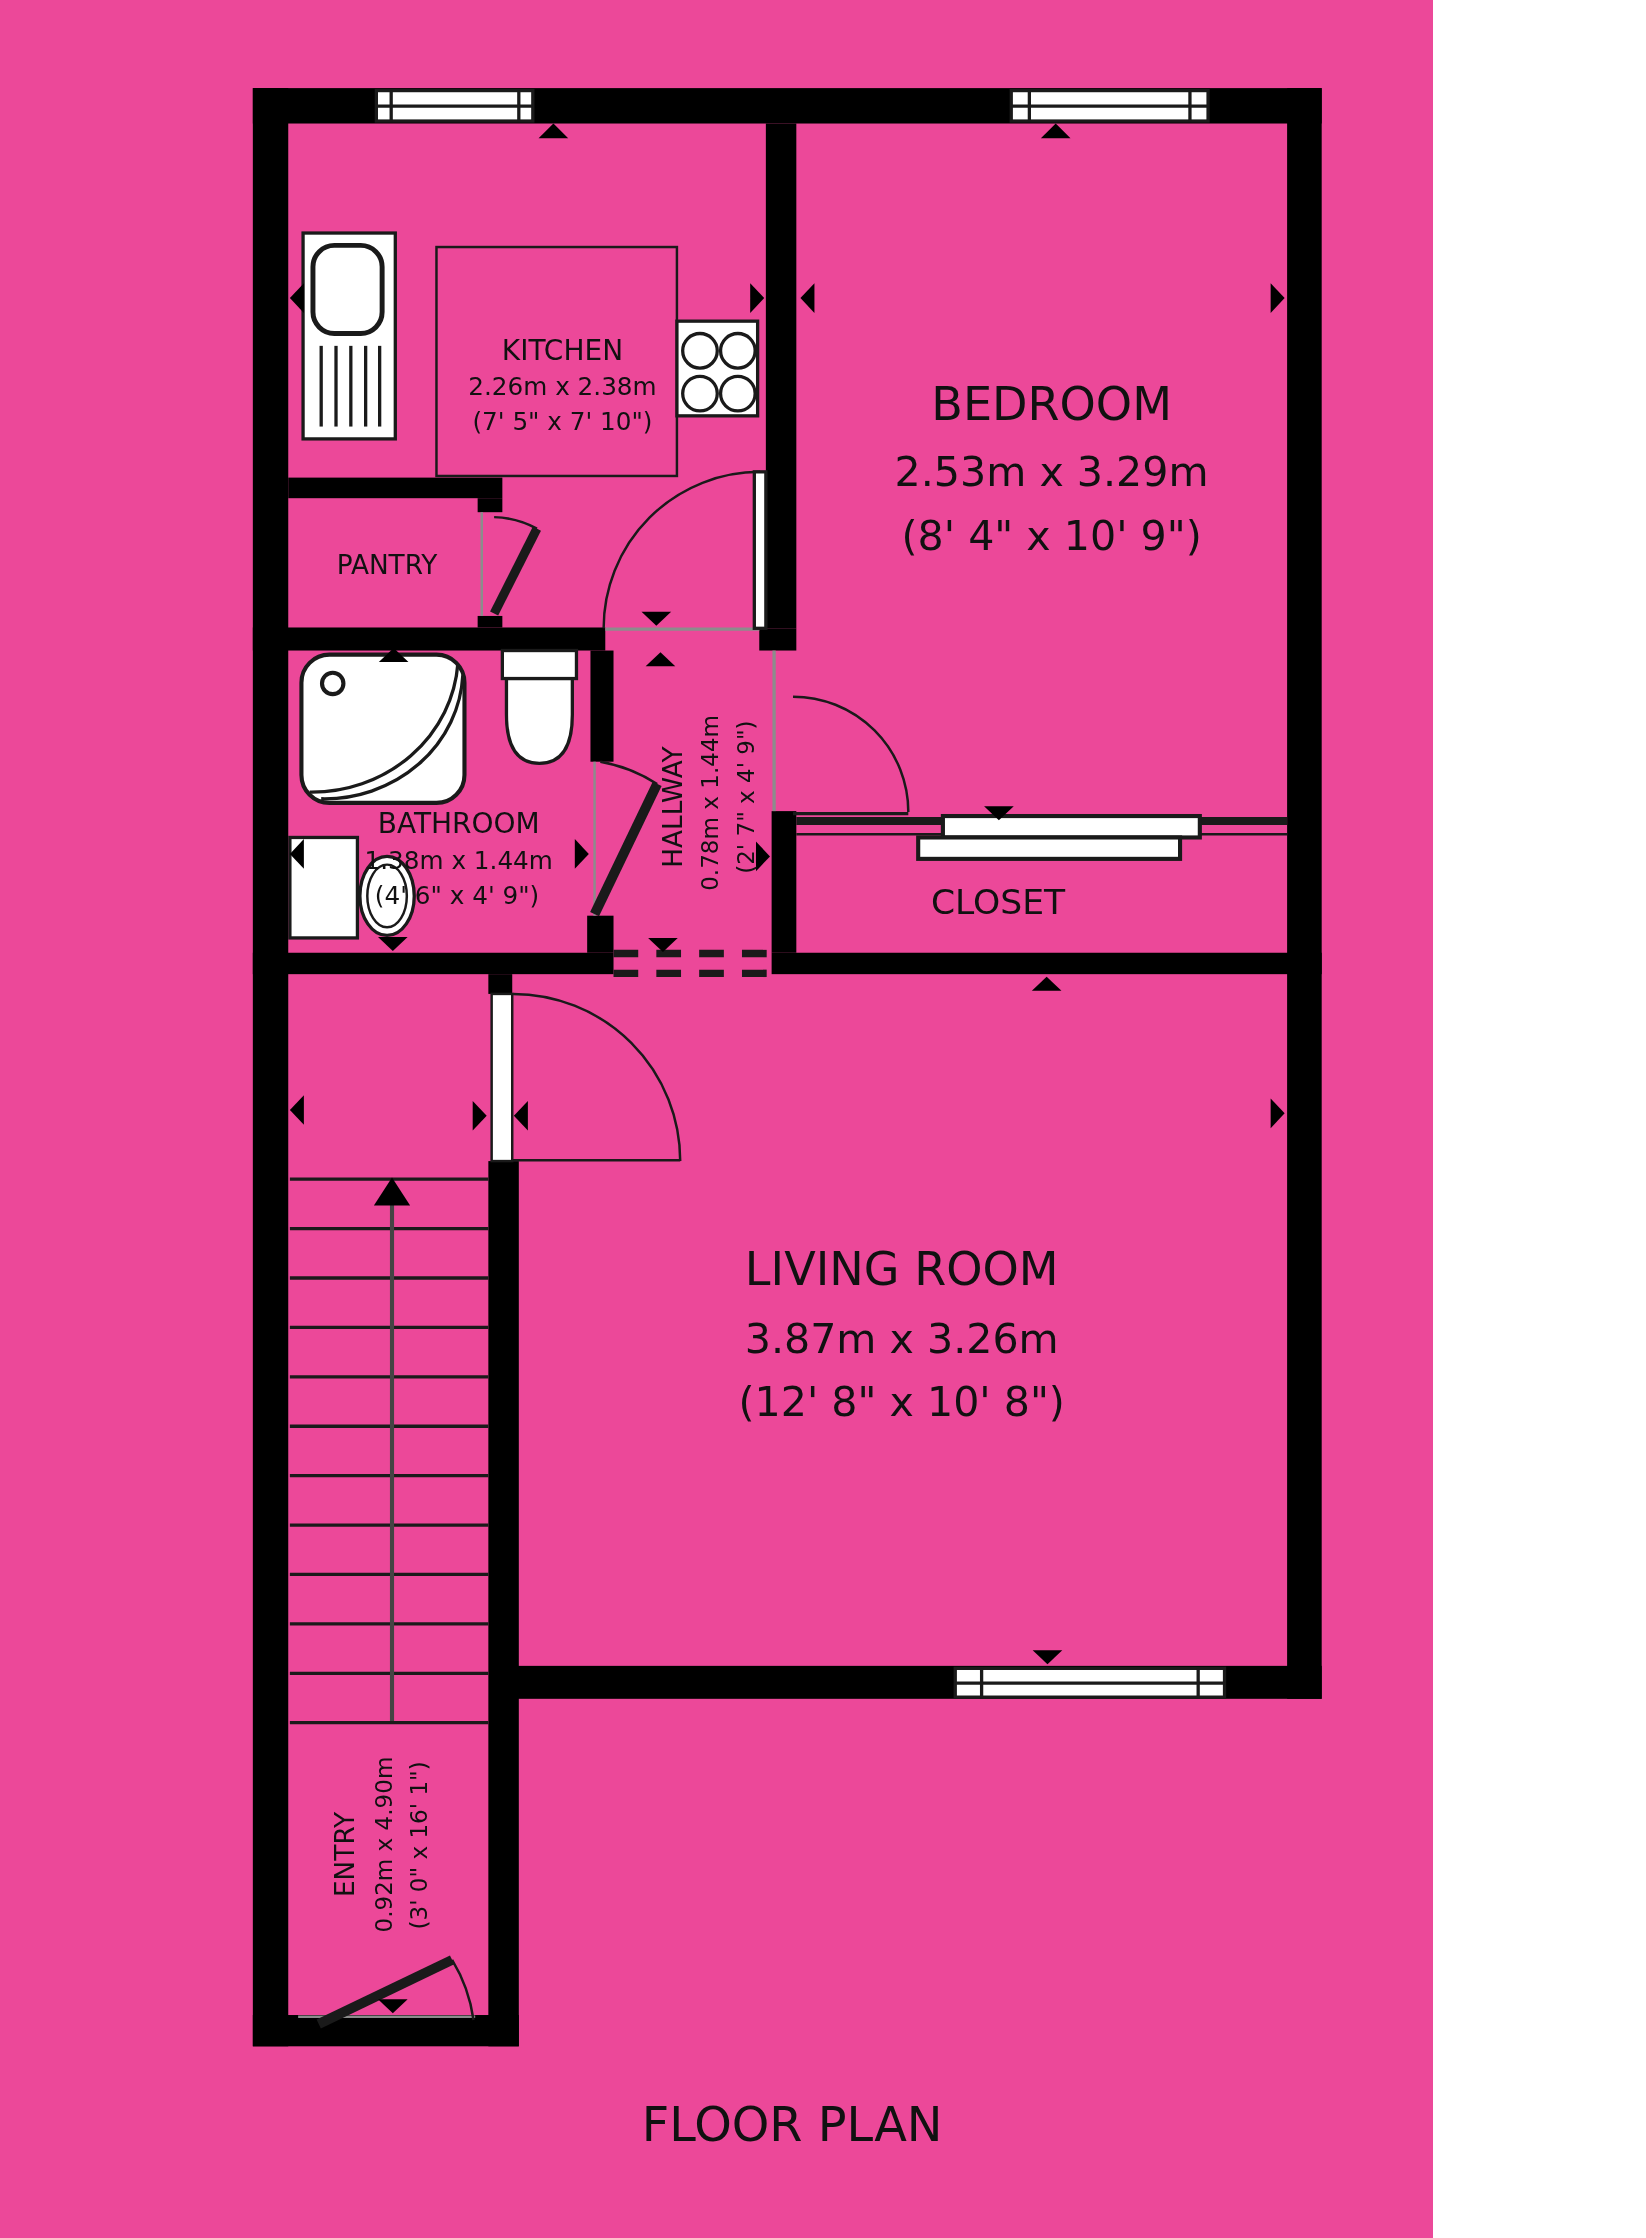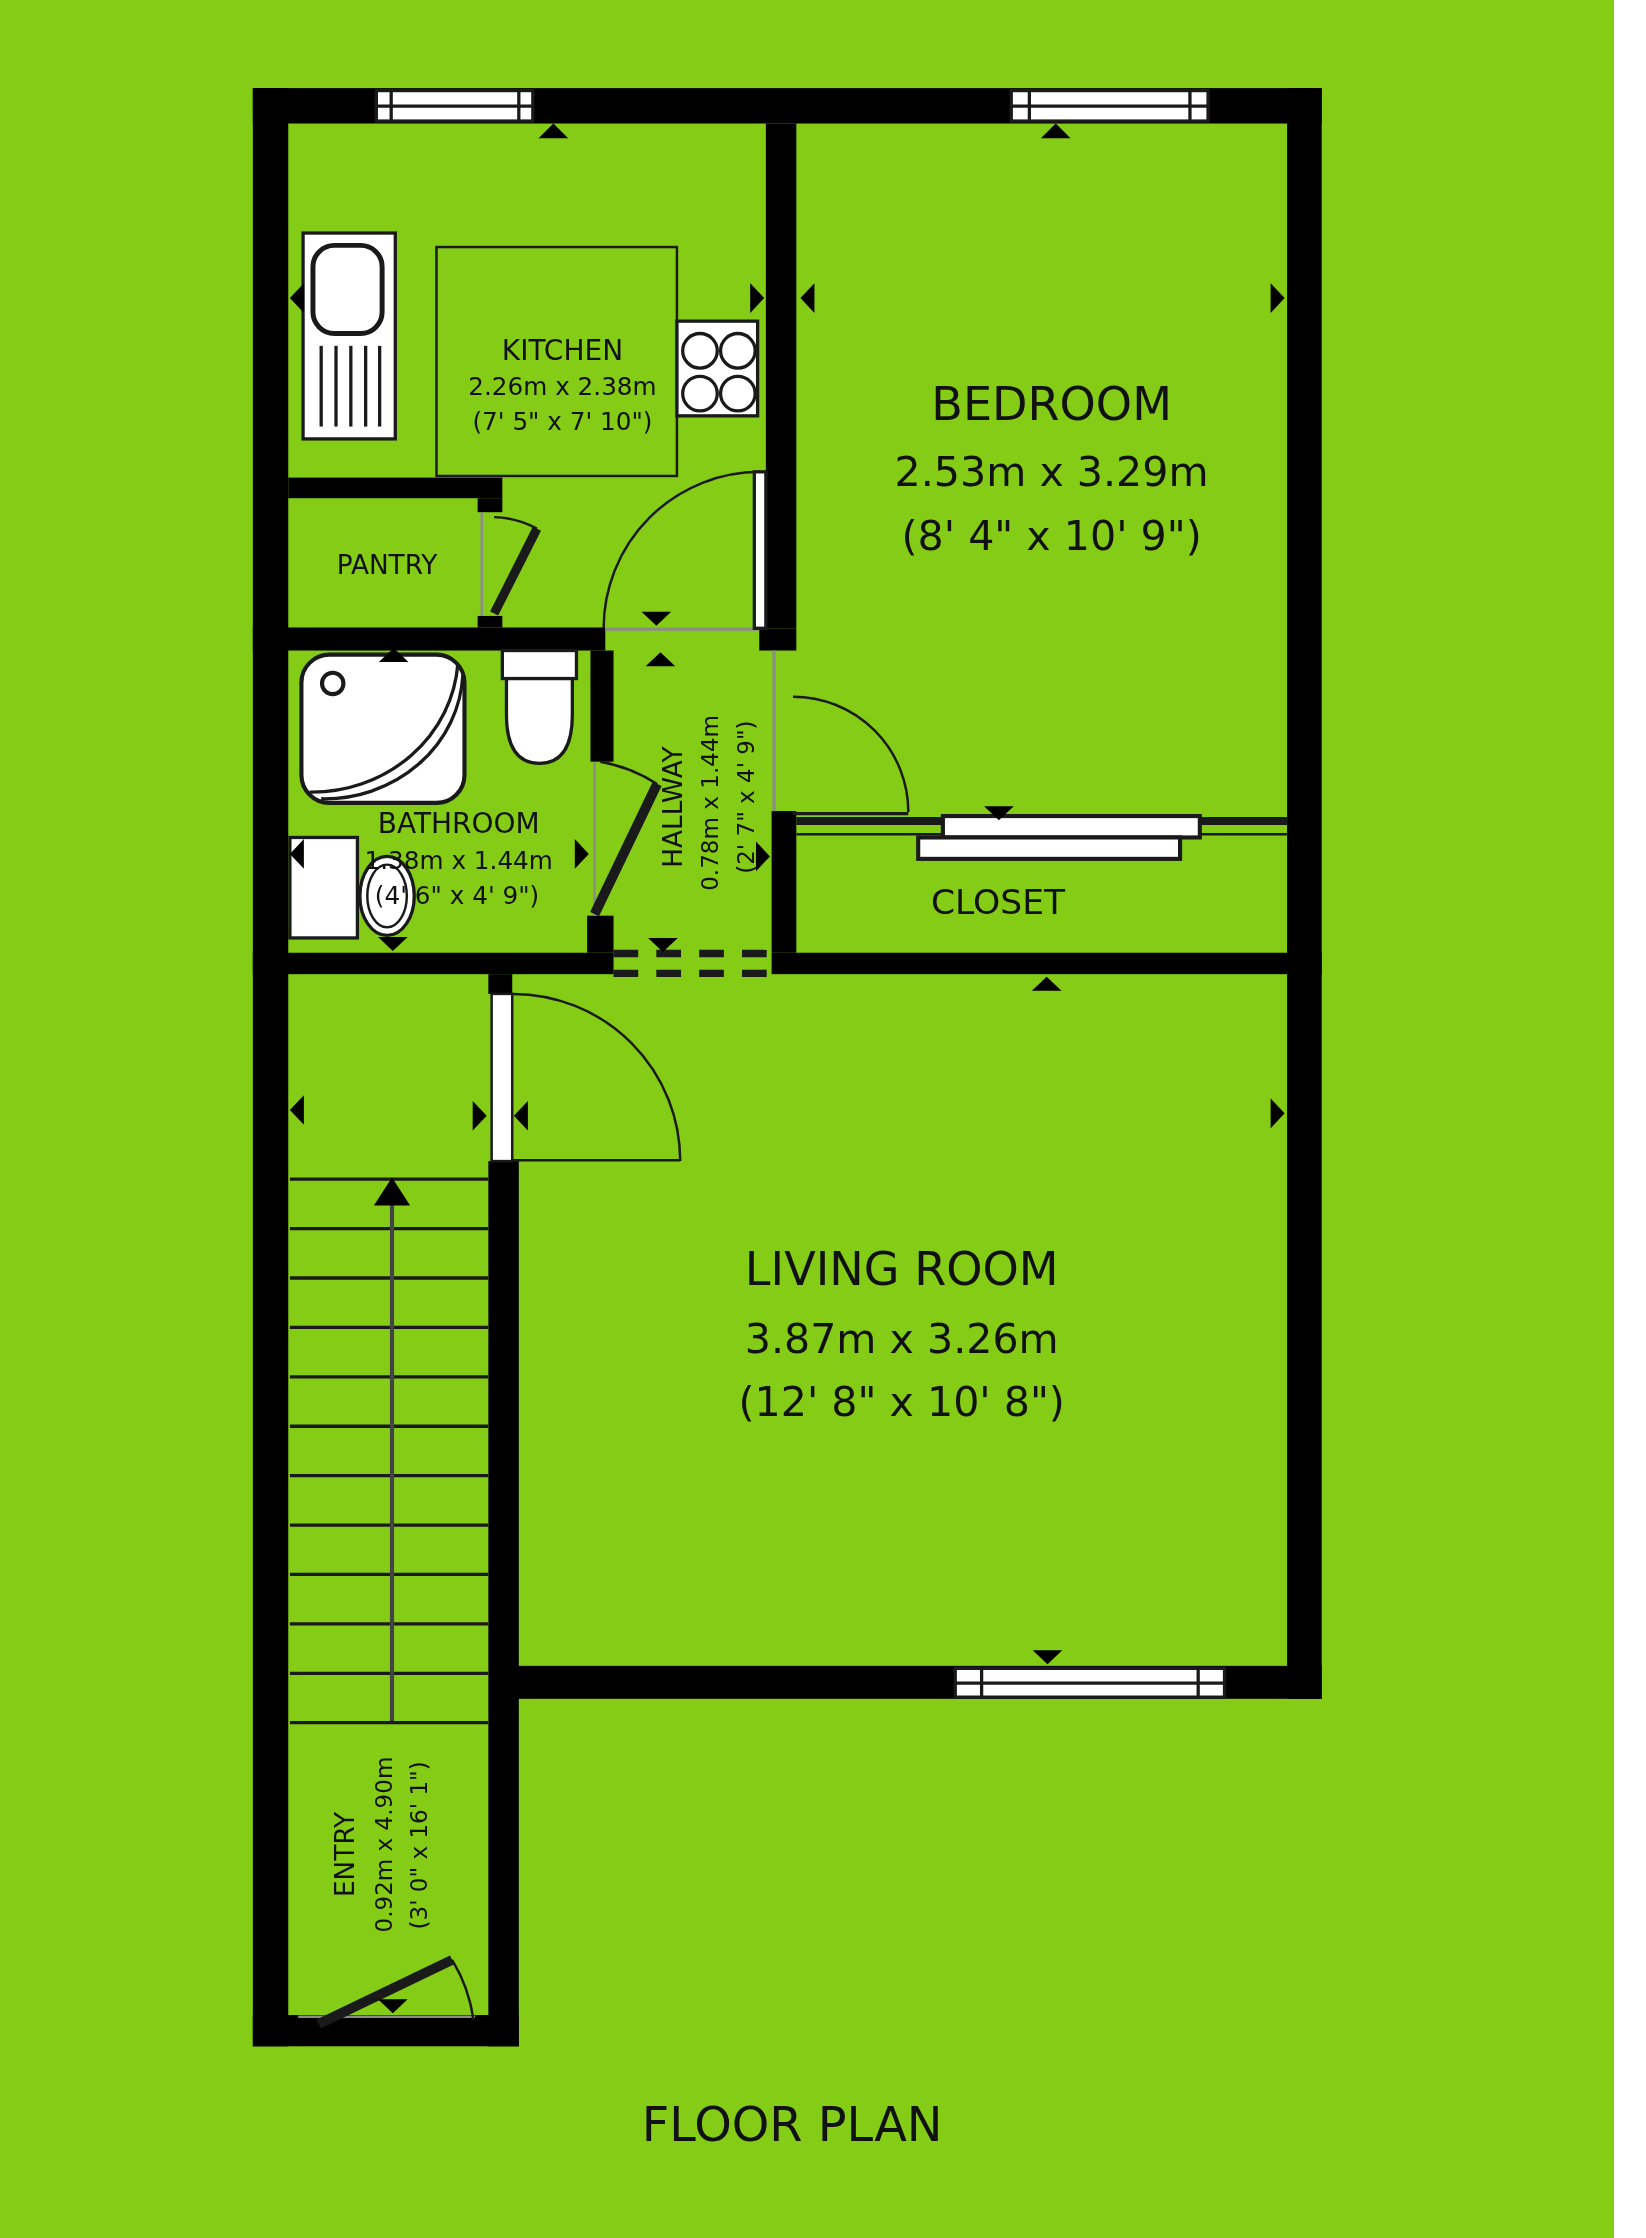--- a/index.html
+++ b/index.html
@@ -1,16 +1,16 @@
 <!DOCTYPE html>
 <html style="font-size:13px"><head>
 <meta charset="utf-8">
 <style>
   html,body{margin:0;padding:0;background:#ffffff;}
-  #stage{position:relative;width:1614px;height:2239px;background:#84cc16;overflow:hidden;}
+  #stage{position:relative;width:1433px;height:2239px;background:#ec4899;overflow:hidden;}
   svg{display:block;}
   text{font-family:"DejaVu Sans","Liberation Sans",sans-serif;fill:#111111;}
   .room-big{font-size:56px;}
   .room-big-dim{font-size:50px;}
   .room-med{font-size:34px;}
   .room-med-dim{font-size:30px;}
   .room-sm{font-size:32px;}
   .room-sm-dim{font-size:28px;}
   .closet-label{font-size:42px;}
   .title{font-size:58px;}

